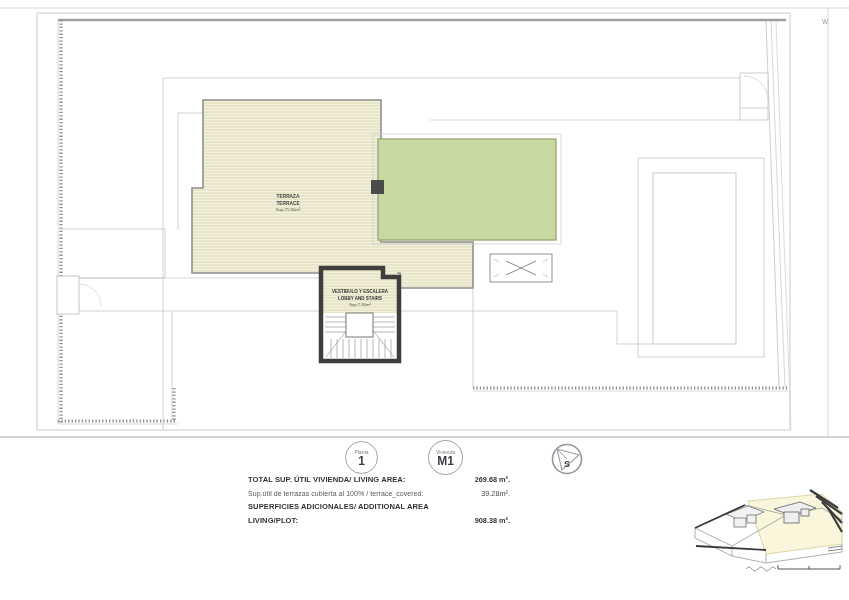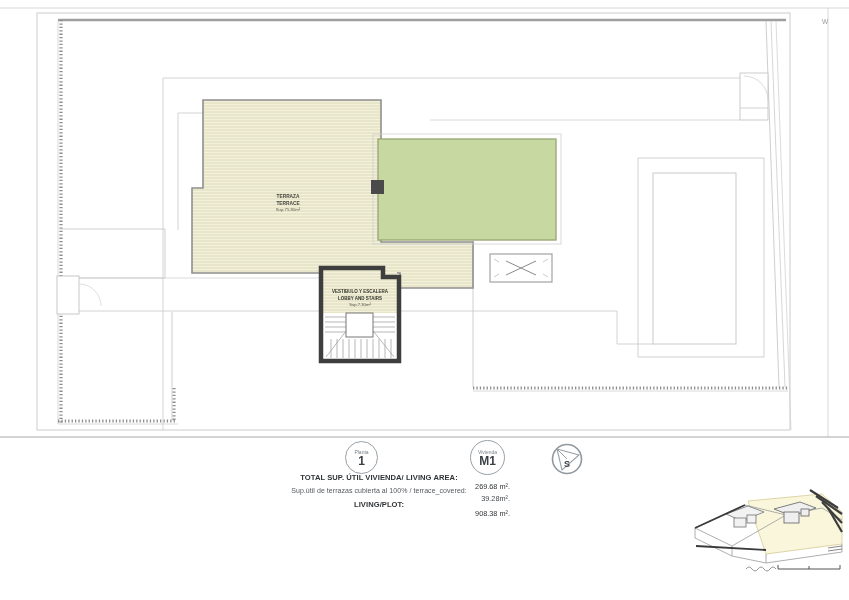--- a/index.html
+++ b/index.html
@@ -7,25 +7,25 @@
           font-family:"Liberation Sans", sans-serif;}
   .plan-svg{position:absolute;left:0;top:0;}
   
   .badge{position:absolute;border:1.6px solid #97a0a8;border-radius:50%;
          display:flex;flex-direction:column;align-items:center;justify-content:center;
          background:#fff;box-sizing:border-box;}
   .badge .cap{font-size:5px;color:#7a838b;line-height:5px;margin-top:1px;}
   .badge .val{font-size:12px;font-weight:700;color:#3a3f44;line-height:12px;}
   
   .areas{position:absolute;left:248px;top:473px;width:262px;}
-  .row{display:flex;align-items:center;height:13.5px;white-space:nowrap;flex-direction:column;}
+  .row{display:flex;align-items:center;height:13.5px;white-space:nowrap;}
   .row .lbl{font-size:7px;color:#55595d;letter-spacing:0.05px;}
   .row .val{margin-left:auto;font-size:7.3px;color:#44484c;}
   .row.b .lbl{font-size:7.6px;font-weight:700;color:#303437;}
-  .row.b .val{font-weight:400;color:#303437;}
+  .row.b .val{font-weight:700;color:#303437;}
   .compass-wrap{position:absolute;left:550px;top:443px;}
   .render-wrap{position:absolute;left:690px;top:468px;}
 </style>
 </head>
 <body>
 
 <div class="canvas">
 
   <svg class="plan-svg" width="849" height="448" viewBox="0 0 849 448">
     <defs>
@@ -134,21 +134,21 @@
     </g>
 
     <text x="822" y="24" font-size="6.5" fill="#9a9a9a">W</text>
   </svg>
 
   <div class="badge" style="left:345px;top:441px;width:33px;height:33px;">
     <span class="cap">Planta</span>
     <span class="val">1</span>
   </div>
 
-  <div class="badge" style="left:470px;top:440px;width:35px;height:35px;">
+  <div class="badge" style="left:428px;top:440px;width:35px;height:35px;">
     <span class="cap">Vivienda</span>
     <span class="val">M1</span>
   </div>
 
   <div class="compass-wrap">
     <svg width="34" height="34" viewBox="0 0 34 34">
       <circle cx="17" cy="16" r="14.5" fill="#ffffff" stroke="#8f989f" stroke-width="1.6"></circle>
       <path d="M 7 6 L 29 12 L 12 27 Z" fill="#ffffff" stroke="#98a0a8" stroke-width="1.1"></path>
       <line x1="7" y1="6" x2="17" y2="16" stroke="#98a0a8" stroke-width="1"></line>
       <text x="17" y="24" text-anchor="middle" font-size="9" font-weight="700" fill="#3a3f44">S</text>
@@ -158,20 +158,24 @@
   <div class="areas">
     <div class="row b">
       <span class="lbl">TOTAL SUP. ÚTIL  VIVIENDA/ LIVING AREA:</span>
       <span class="val">269.68 m².</span>
     </div>
     <div class="row">
       <span class="lbl">Sup.útil de terrazas cubierta al 100% / terrace_covered:</span>
       <span class="val">39.28m².</span>
     </div>
     <div class="row b">
+      <span class="lbl">SUPERFICIES ADICIONALES/ ADDITIONAL AREA</span>
+      <span class="val"></span>
+    </div>
+    <div class="row b">
       <span class="lbl">LIVING/PLOT:</span>
       <span class="val">908.38 m².</span>
     </div>
   </div>
 
   <div class="render-wrap">
     <svg width="158" height="128" viewBox="0 0 158 128">
 
       <polygon points="58,33 132,26 152,44 152,76 76,86" fill="#faf6dc" stroke="#ddd5a6" stroke-width="1"></polygon>
 

